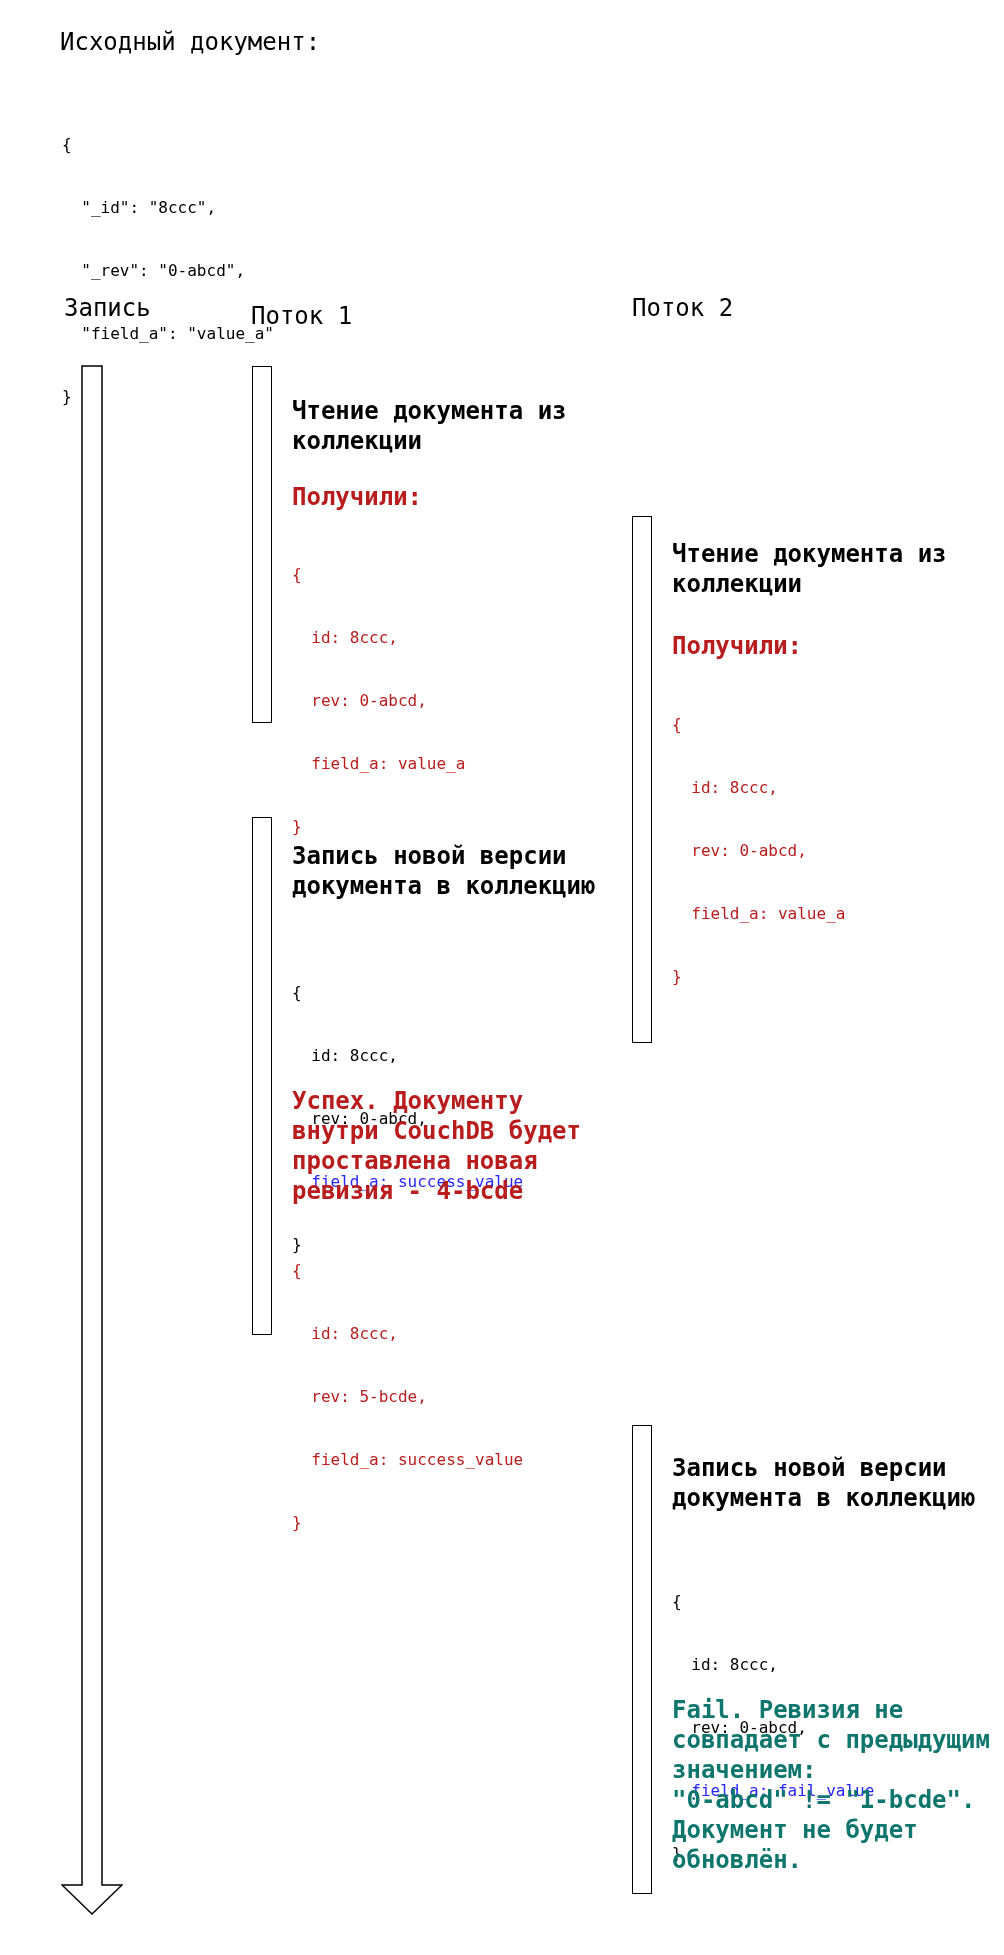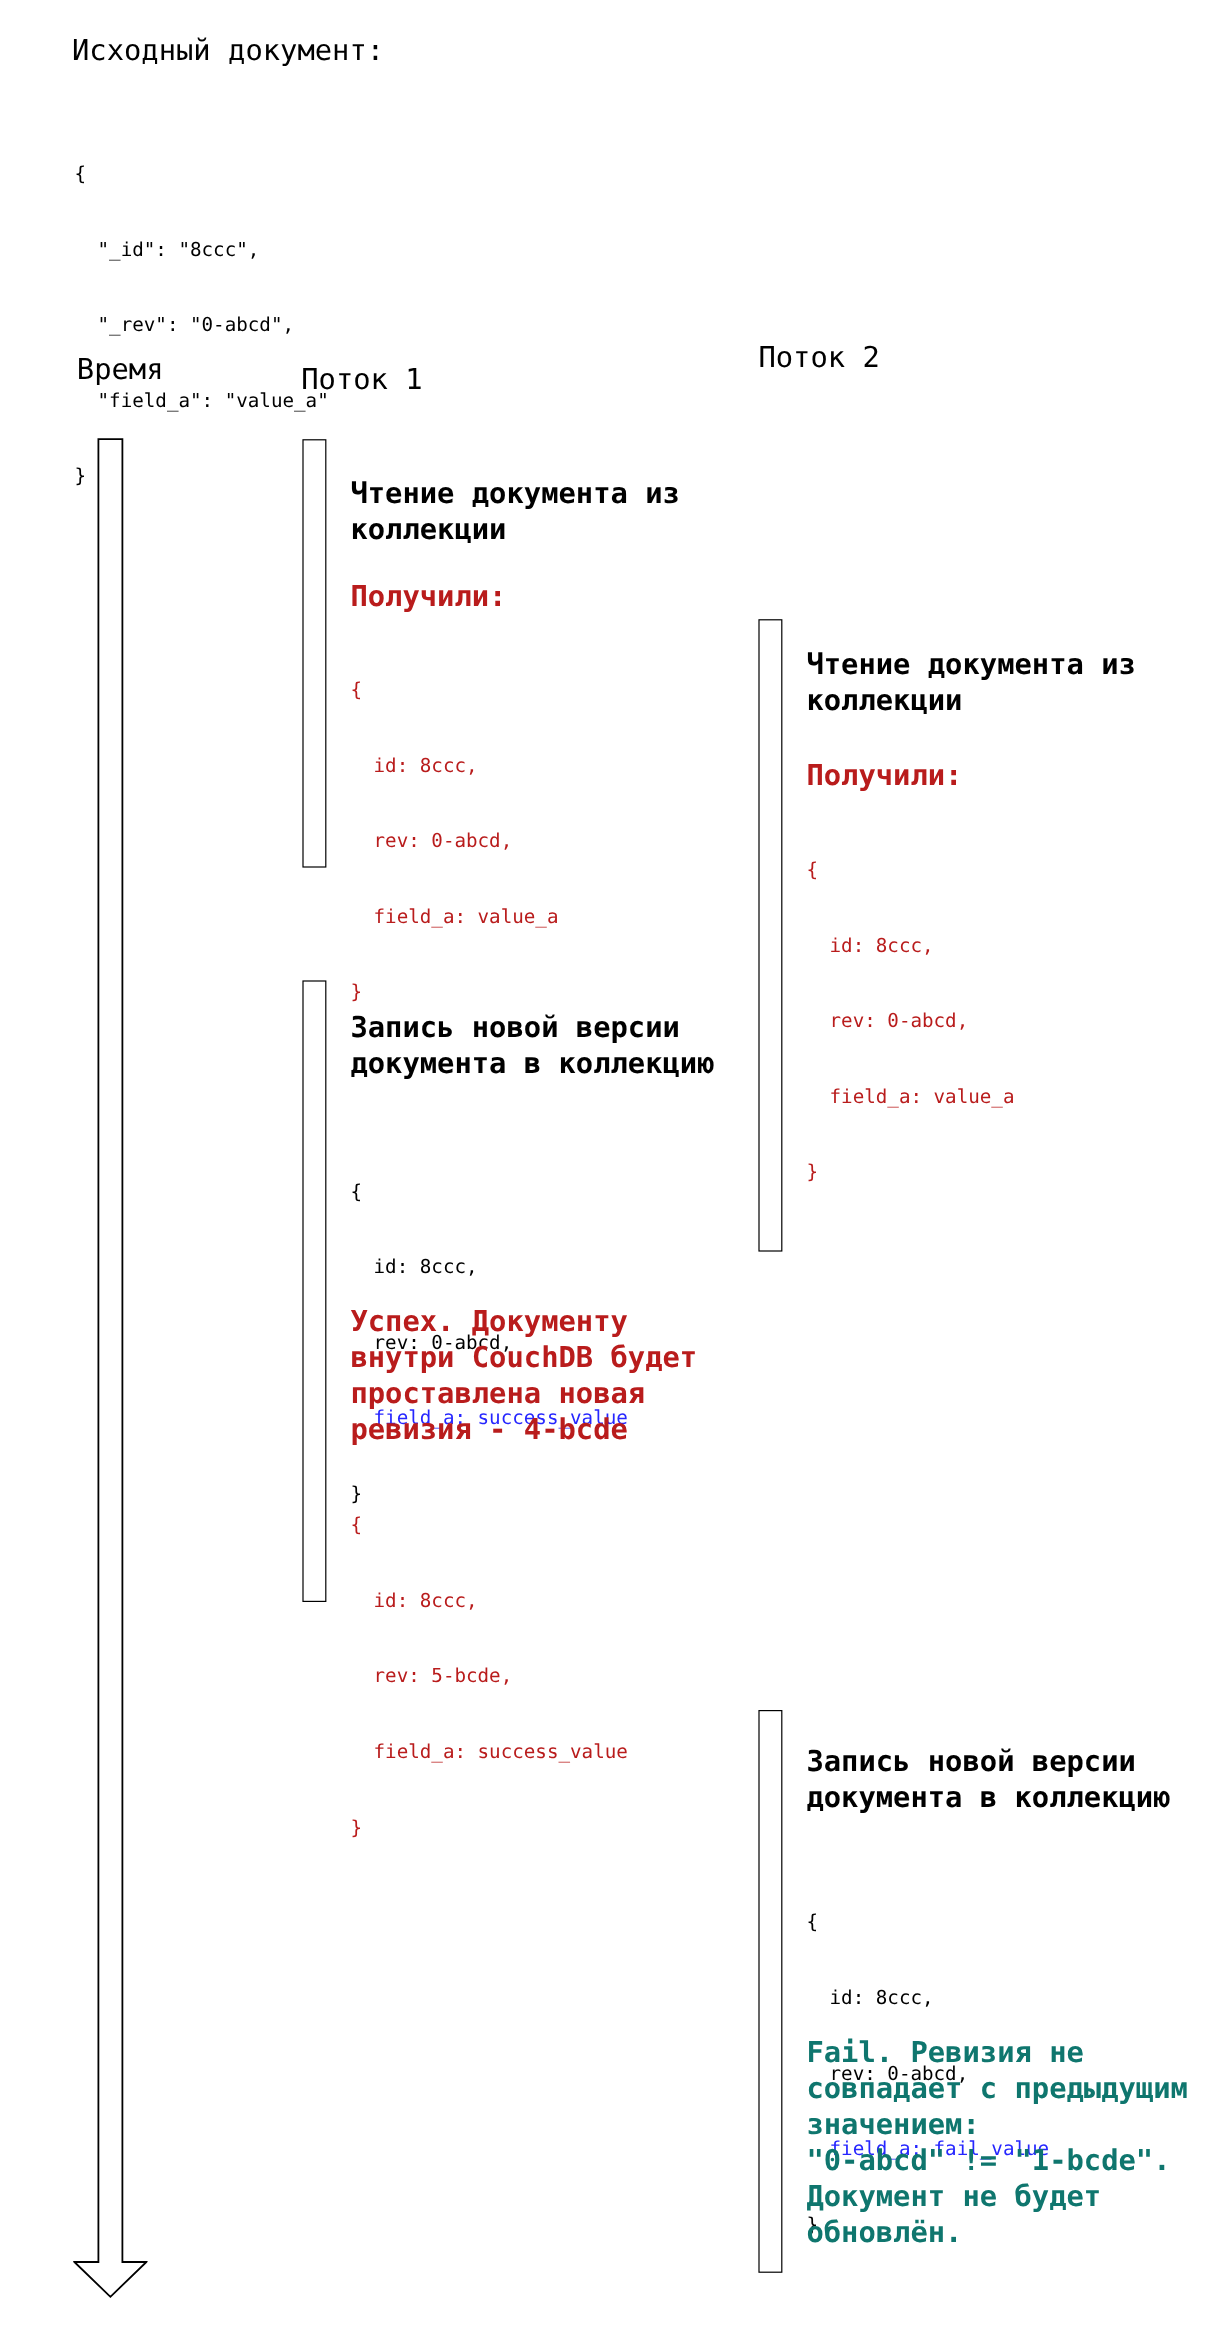--- a/index.html
+++ b/index.html
@@ -51,23 +51,23 @@
   <div class="abs hdr" style="left:36px; top:28px;">Исходный документ:</div>
 
   <div class="abs code" style="left:38px; top:92px;">
     <div>{</div>
     <div>  "_id": "8ccc",</div>
     <div>  "_rev": "0-abcd",</div>
     <div>  "field_a": "value_a"</div>
     <div>}</div>
   </div>
 
-  <div class="abs hdr" style="left:40px; top:294px;">Время</div>
+  <div class="abs hdr" style="left:40px; top:294px;">Запись</div>
   <div class="abs hdr" style="left:227px; top:302px;text-align:center;">Поток 1</div>
-  <div class="abs hdr" style="left:608px; top:284px;">Поток 2</div>
+  <div class="abs hdr" style="left:608px; top:294px;">Поток 2</div>
 
   <svg class="abs" style="left:37px; top:365px;" width="62" height="1551" viewBox="0 0 62 1551" aria-hidden="true">
     <polygon points="21,1 41,1 41,1520 61,1520 31,1549 1,1520 21,1520" fill="#ffffff" stroke="#000000" stroke-width="1.5" stroke-linejoin="miter"></polygon>
   </svg>
 
   <div class="bar" style="left:228px; top:366px; height:357px;"></div>
   <div class="bar" style="left:228px; top:817px; height:518px;"></div>
   <div class="bar" style="left:608px; top:516px; height:527px;"></div>
   <div class="bar" style="left:608px; top:1425px; height:469px;"></div>
 

